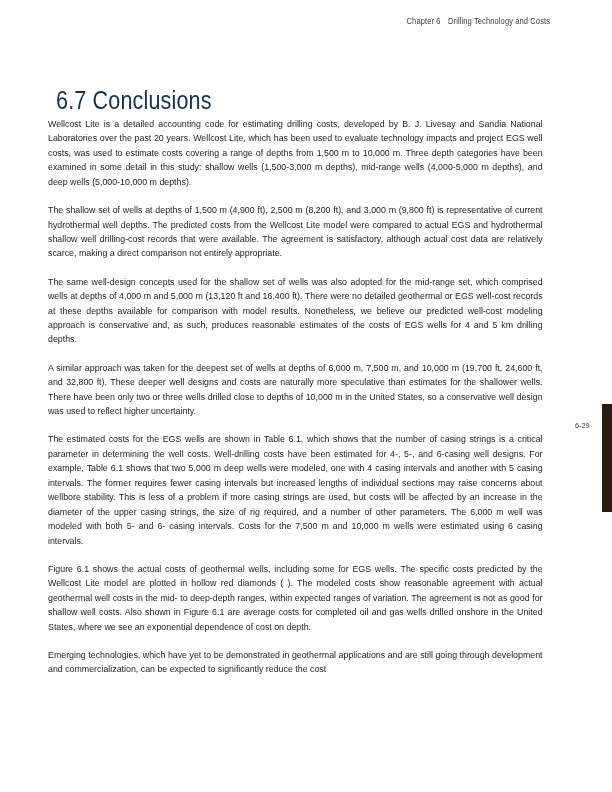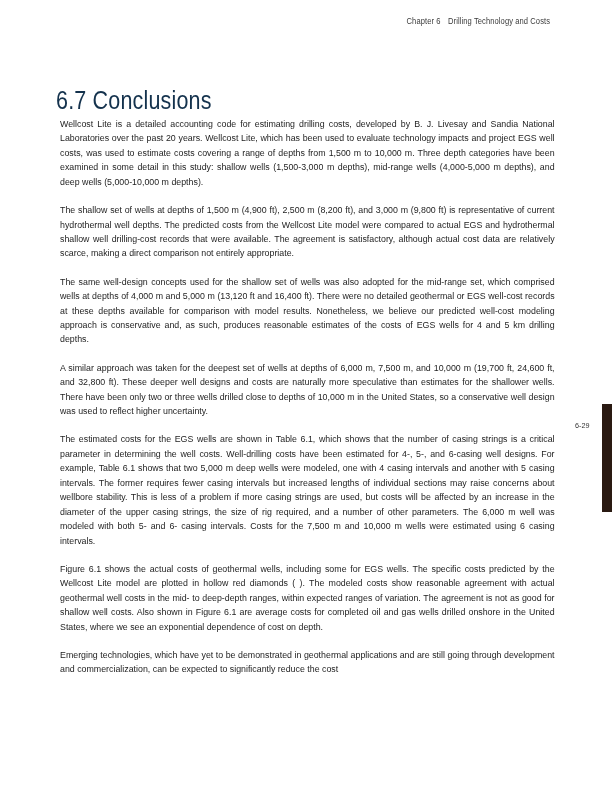--- a/index.html
+++ b/index.html
@@ -12,21 +12,21 @@
   }
   .running-header .chap { margin-right: 6px; }
   .section-title {
     position: absolute; left: 56px; top: 86px;
     font-family: "Liberation Sans", sans-serif;
     font-size: 25px; color: #14324d; margin: 0; font-weight: normal;
     transform: scaleX(0.86); transform-origin: left center;
     letter-spacing: 0.2px;
   }
   .body {
-    position: absolute; left: 60px; top: 117px; width: 495px;
+    position: absolute; left: 48px; top: 117px; width: 495px;
     font-family: "Liberation Sans", sans-serif;
     font-size: 9.6px; line-height: 14.45px; color: #1d1d1d;
   }
   .body p {
     margin: 0 0 13.8px 0; text-align: justify;
     transform: scaleX(0.92); transform-origin: left top; width: 108.6%;
   }
   .side-page {
     position: absolute; left: 575px; top: 421px;
     font-family: "Liberation Sans", sans-serif;

